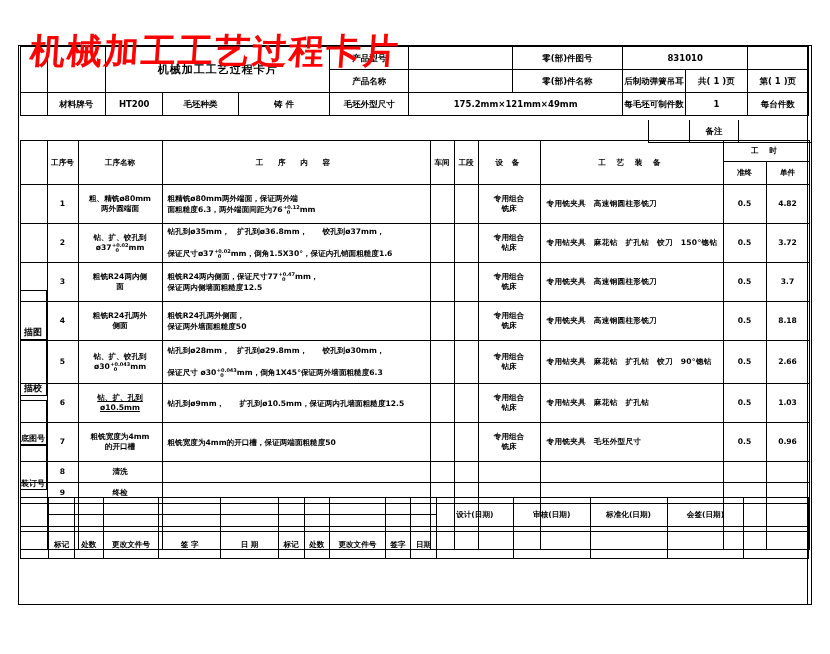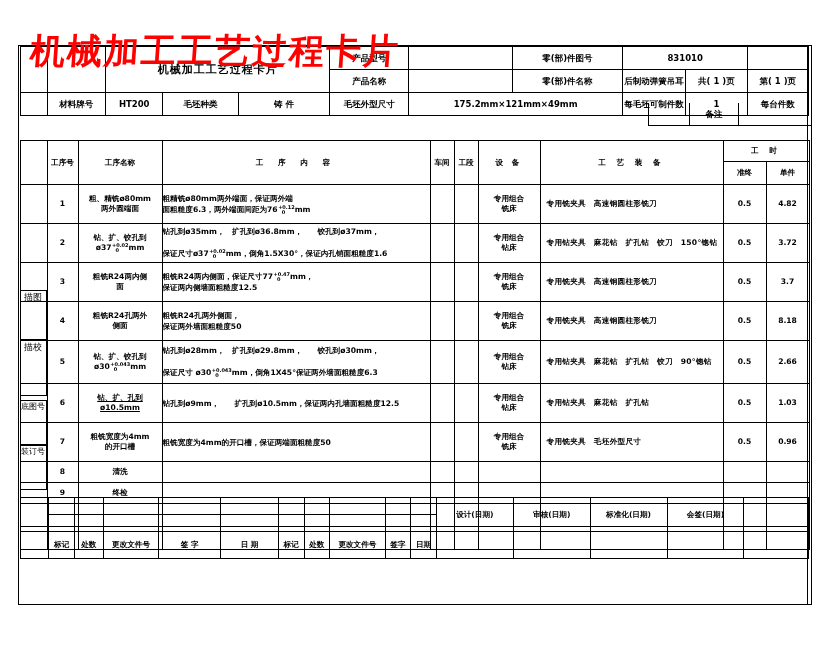--- a/index.html
+++ b/index.html
@@ -51,38 +51,38 @@
   #hdr{position:absolute;left:19.5px;top:46px;width:789px;}
   #hdr td{height:22px;}
   .htitle{font-size:11px;letter-spacing:1px;}
 
   
   #proc{position:absolute;left:19.5px;top:140px;width:789px;}
   #proc td{font-size:7.6px;}
   .chdr{font-size:8.5px;}
   .chdr-big{font-size:11.5px;letter-spacing:6px;}
   .chdr-mid{font-size:10px;letter-spacing:4px;}
-  .op-content{text-align:left;font-size:7.8px;line-height:1.45;}
+  .op-content{text-align:left;padding-left:5px;font-size:7.8px;line-height:1.45;}
   .op-name{text-align:center;font-size:7.8px;line-height:1.35;padding:0 2px;}
   .equip{font-size:7.8px;line-height:1.3;}
   .tool{text-align:left;padding-left:6px;font-size:7.8px;letter-spacing:0.3px;}
   .tnum{font-size:8.5px;}
   .opno{font-size:9px;}
   .tol{display:inline-block;vertical-align:middle;font-size:5px;line-height:1.05;text-align:left;
         margin-left:0.5px;}
 
   
   .vstrip{
     position:absolute;left:19.5px;
     width:27px;
     border-left:0.9px solid #000;border-right:0.9px solid #000;
     border-top:0.9px solid #000;border-bottom:0.9px solid #000;
     box-sizing:border-box;
-    font-size:9px;font-weight:normal;
-    display:flex;align-items:flex-start;justify-content:center;
+    font-size:9px;font-weight:bold;
+    display:flex;align-items:flex-end;justify-content:center;
     background:transparent;
     z-index:12;
   }
 
   
   #sig{position:absolute;left:19.5px;top:497px;width:789px;}
   #sig td{height:16px;font-size:7.6px;}
   .sig-tall{height:30px;}
   .sig-lbl{font-size:8px;}
 </style>
@@ -145,21 +145,21 @@
       </td>
       <td>毛坯外型尺寸</td>
       <td colspan="2">175.2mm×121mm×49mm</td>
       <td>每毛坯可制件数</td>
       <td>1</td>
       <td>每台件数</td>
     </tr>
   </tbody>
     </table>
 
-  <table style="position:absolute;left:648px;top:103px;width:160px;">
+  <table style="position:absolute;left:648px;top:120px;width:160px;">
     <tbody>
         <tr>
       <td style="width:40px;height:22px;border-top:none"></td>
       <td style="width:48px;height:22px;border-top:none">备注</td>
       <td style="width:72px;height:22px;border-top:none;border-right:none"></td>
     </tr>
   </tbody>
     </table>
 
   <table id="proc">

